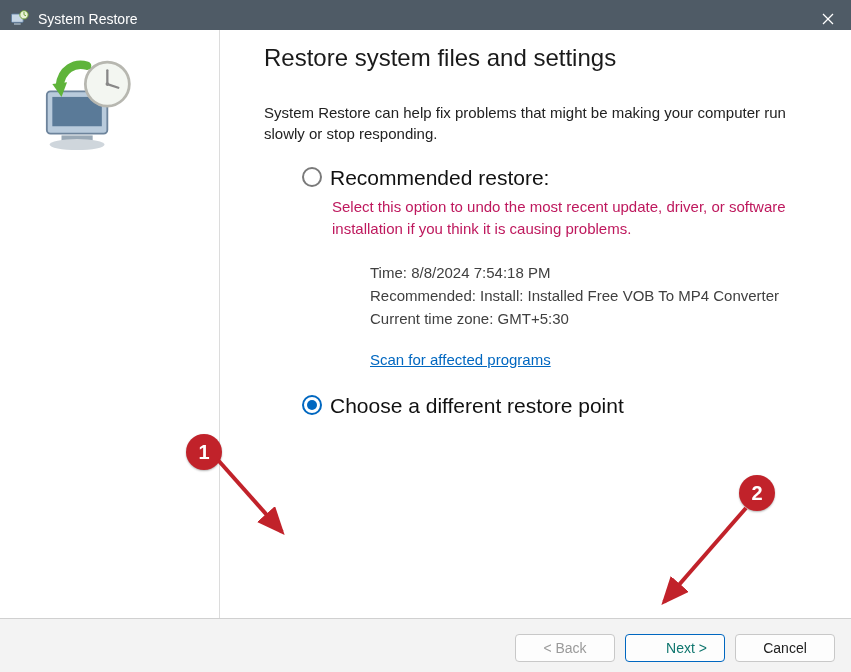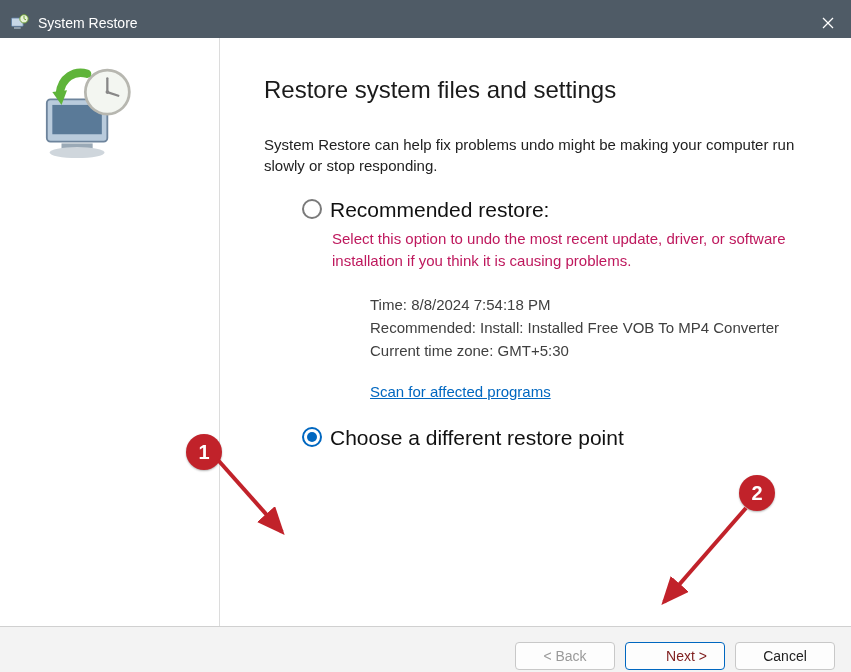--- a/index.html
+++ b/index.html
@@ -9,21 +9,21 @@
     height: 672px;
     font-family: "Segoe UI", Tahoma, sans-serif;
     font-size: 15px;
     color: #000;
     background: #fff;
     position: relative;
     overflow: hidden;
   }
   
   .titlebar {
-    height: 38px;
+    height: 30px;
     background: #4f5b66;
     display: flex;
     align-items: center;
     color: #fff;
     font-size: 14px;
     padding: 8px 0 0 8px;
     position: relative;
   }
   .titlebar .appicon {
     width: 22px; height: 22px;
@@ -47,23 +47,22 @@
   .sidebar {
     width: 220px;
     border-right: 1px solid #dcdcdc;
     background: #fff;
     padding-top: 26px;
     padding-left: 34px;
   }
   .wizard-icon { width: 110px; height: 102px; }
   .main {
     flex: 1;
-    padding: 31px 38px 10px 44px;
-    position: relative;
-    margin-top: 7px;
+    padding: 14px 38px 10px 44px;
+    position: relative;
   }
   h1 {
     font-size: 24px;
     font-weight: 400;
     color: #1a1a1a;
     margin: 0 0 30px 0;
   }
   p.para { margin: 0 0 22px 0; line-height: 1.4; color: #222; }
   .options { margin-left: 38px; margin-top: 4px; }
   .opt-row { display: flex; align-items: flex-start; margin-bottom: 6px; }
@@ -124,21 +123,21 @@
     background: #fdfdfd;
     border: 1px solid #c8c8c8;
     border-radius: 4px;
     display: flex; align-items: center; justify-content: center;
     font-size: 14px;
     color: #222;
     padding: 0 14px;
     cursor: default;
   }
   .btn.disabled { color: #9a9a9a; }
-  .btn.primary { border: 1.5px solid #0067c0; color: #7f1d1d; padding-left: 37px; }
+  .btn.primary { border: 1.5px solid #0067c0; color: #0f766e; padding-left: 37px; }
   
   .anno-badge {
     position: absolute;
     width: 36px; height: 36px;
     background: #c1222a;
     border-radius: 50%;
     color: #fff;
     font-weight: 600;
     font-size: 20px;
     display: flex; align-items: center; justify-content: center;
@@ -184,21 +183,21 @@
 
         <path d="M58 10 C 44 6, 30 14, 28 32" fill="none" stroke="#5fb43a" stroke-width="9" stroke-linecap="round"></path>
         <polygon points="20,30 36,28 30,44" fill="#5fb43a"></polygon>
       </svg>
     </span>
   </div>
 
   <div class="main">
     <h1>Restore system files and settings</h1>
 
-    <p class="para">System Restore can help fix problems undo might be making your computer run slowly or stop responding.</p>
+    <p class="para">System Restore can help fix problems that might be making your computer run slowly or stop responding.</p>
 
     <div class="options">
       <div class="opt-row">
         <span class="radio"></span>
         <span class="opt-label">Recommended restore:</span>
       </div>
       <div class="sub-desc">Select this option to undo the most recent update, driver, or software installation if you think it is causing problems.</div>
 
       <div class="details">
         <div class="line">

